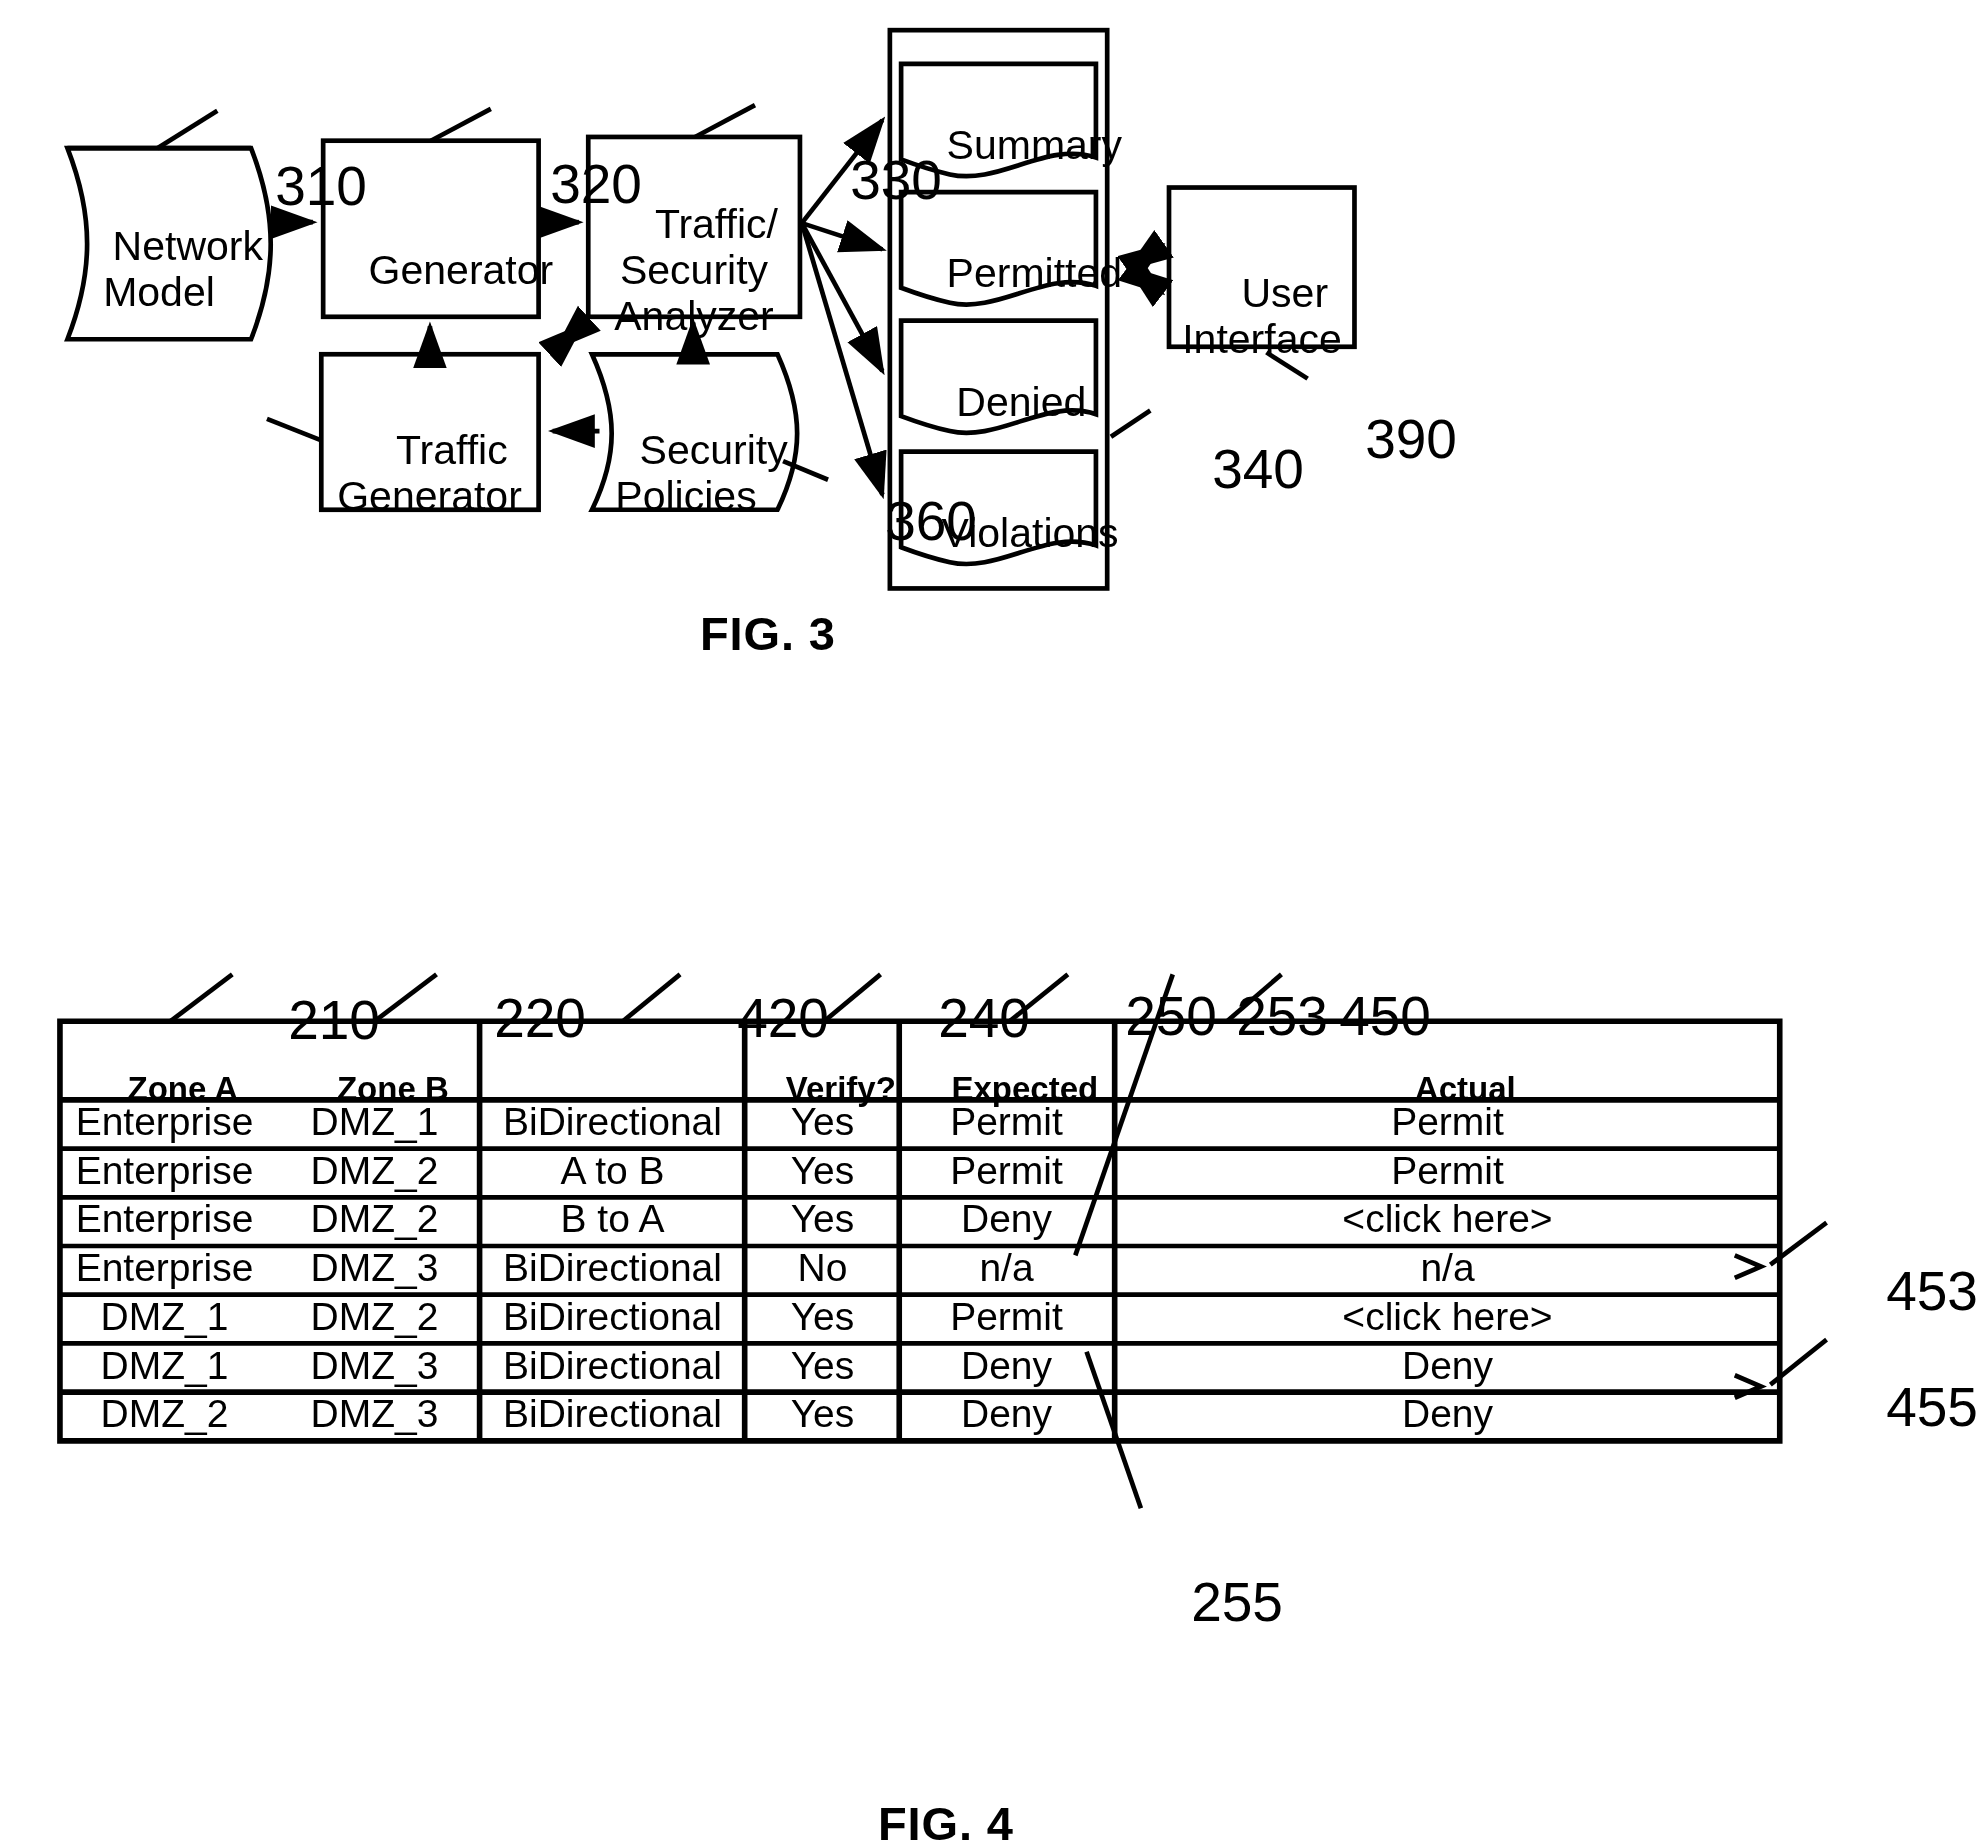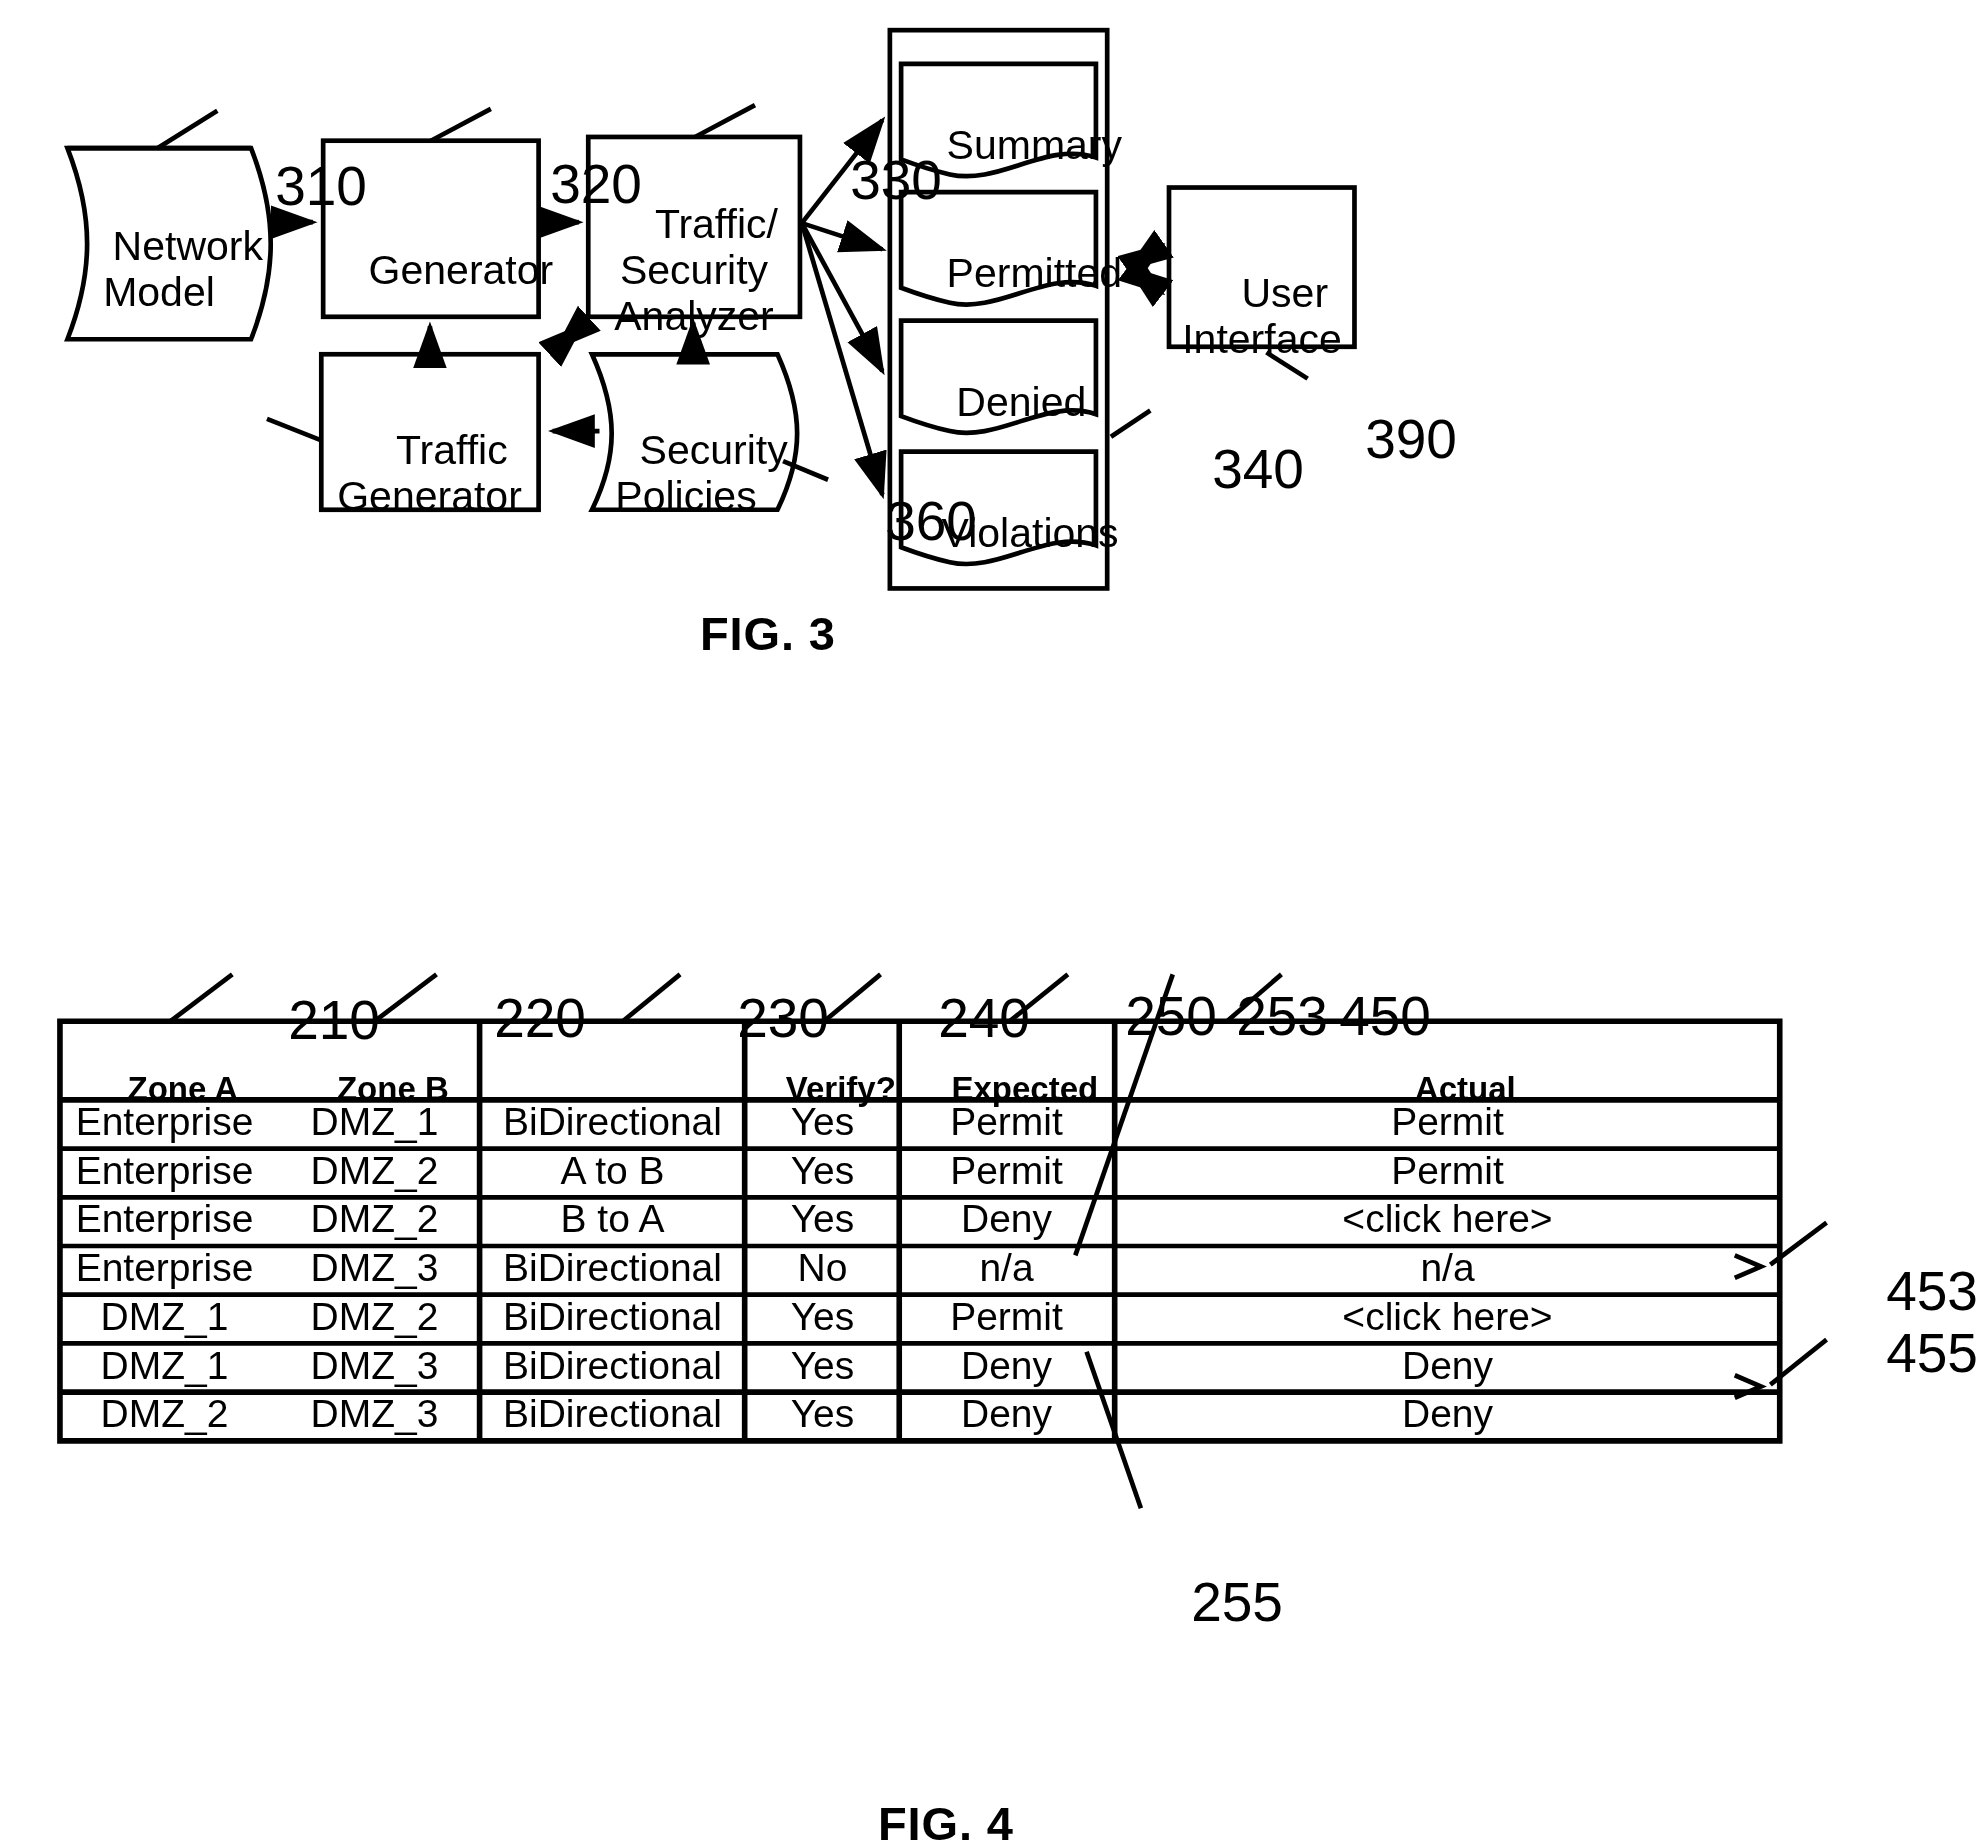--- a/index.html
+++ b/index.html
@@ -249,39 +249,39 @@
     <span>FIG. 3</span>
   </div>
 
   <div class="txt reflabel" style="left:227px;  top:928px; width:103px; text-align:left;">
     <span>210</span>
   </div>
   <div class="txt reflabel" style="left:433px;  top:926px; width:103px; text-align:left;">
     <span>220</span>
   </div>
   <div class="txt reflabel" style="left:676px;  top:926px; width:103px; text-align:left;">
-    <span>230</span>
+    <span>420</span>
   </div>
   <div class="txt reflabel" style="left:877px;  top:926px; width:103px; text-align:left;">
     <span>240</span>
   </div>
   <div class="txt reflabel" style="left:1064px; top:924px; width:103px; text-align:left;">
     <span>250</span>
   </div>
   <div class="txt reflabel" style="left:1175px; top:924px; width:103px; text-align:center;">
     <span>253</span>
   </div>
   <div class="txt reflabel" style="left:1278px; top:924px; width:103px; text-align:left;">
     <span>450</span>
   </div>
 
   <div class="txt reflabel" style="left:1825px; top:1199px; width:122px; text-align:left;">
     <span>453</span>
   </div>
-  <div class="txt reflabel" style="left:1825px; top:1261px; width:122px; text-align:left;">
+  <div class="txt reflabel" style="left:1825px; top:1315px; width:122px; text-align:left;">
     <span>455</span>
   </div>
   <div class="txt reflabel" style="left:1130px; top:1510px; width:122px; text-align:left;">
     <span>255</span>
   </div>
 
   <div class="txt thead" style="left: 60px; top: 1034px; width: 209px;">
     <span>Zone A</span>
   </div>
   <div class="txt thead" style="left: 269px; top: 1034px; width: 211px;">

